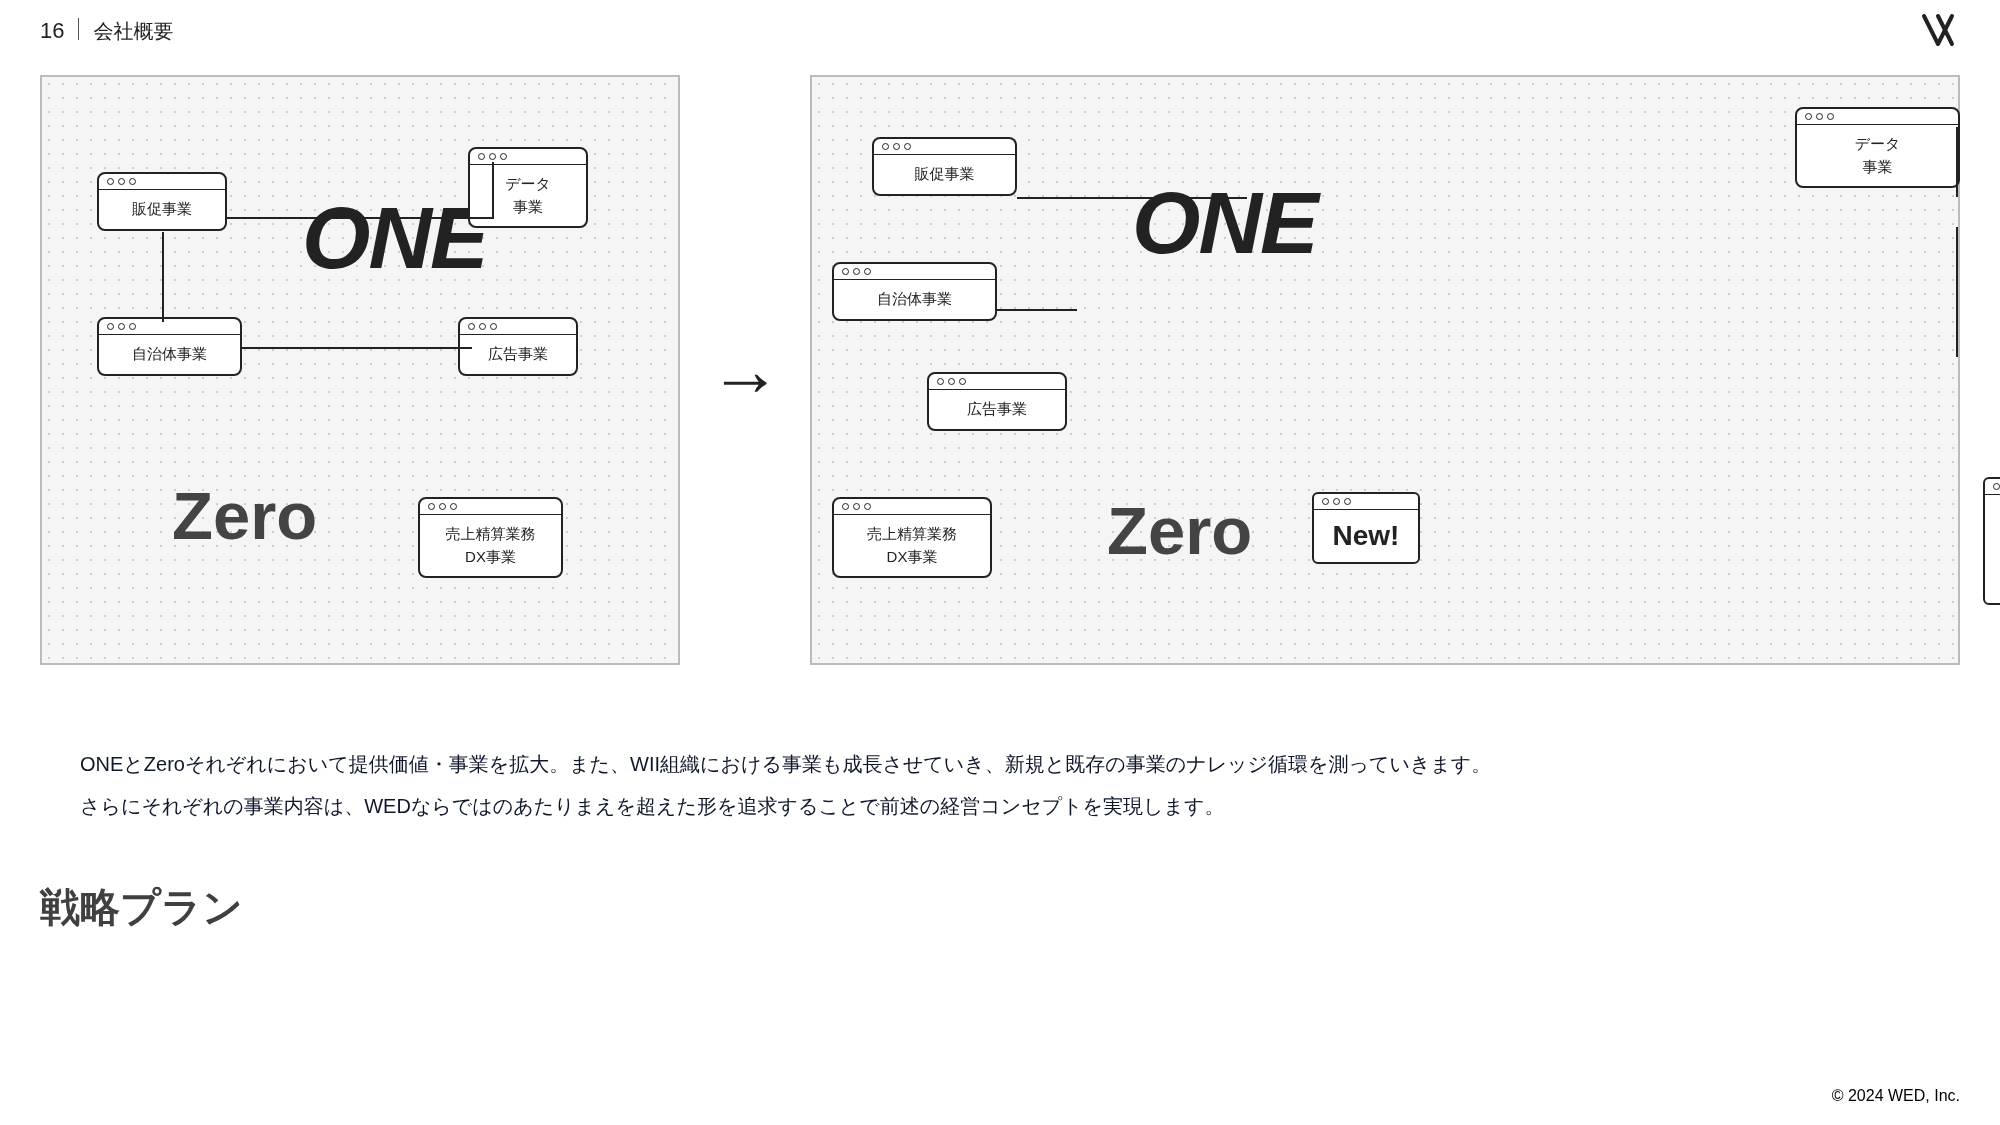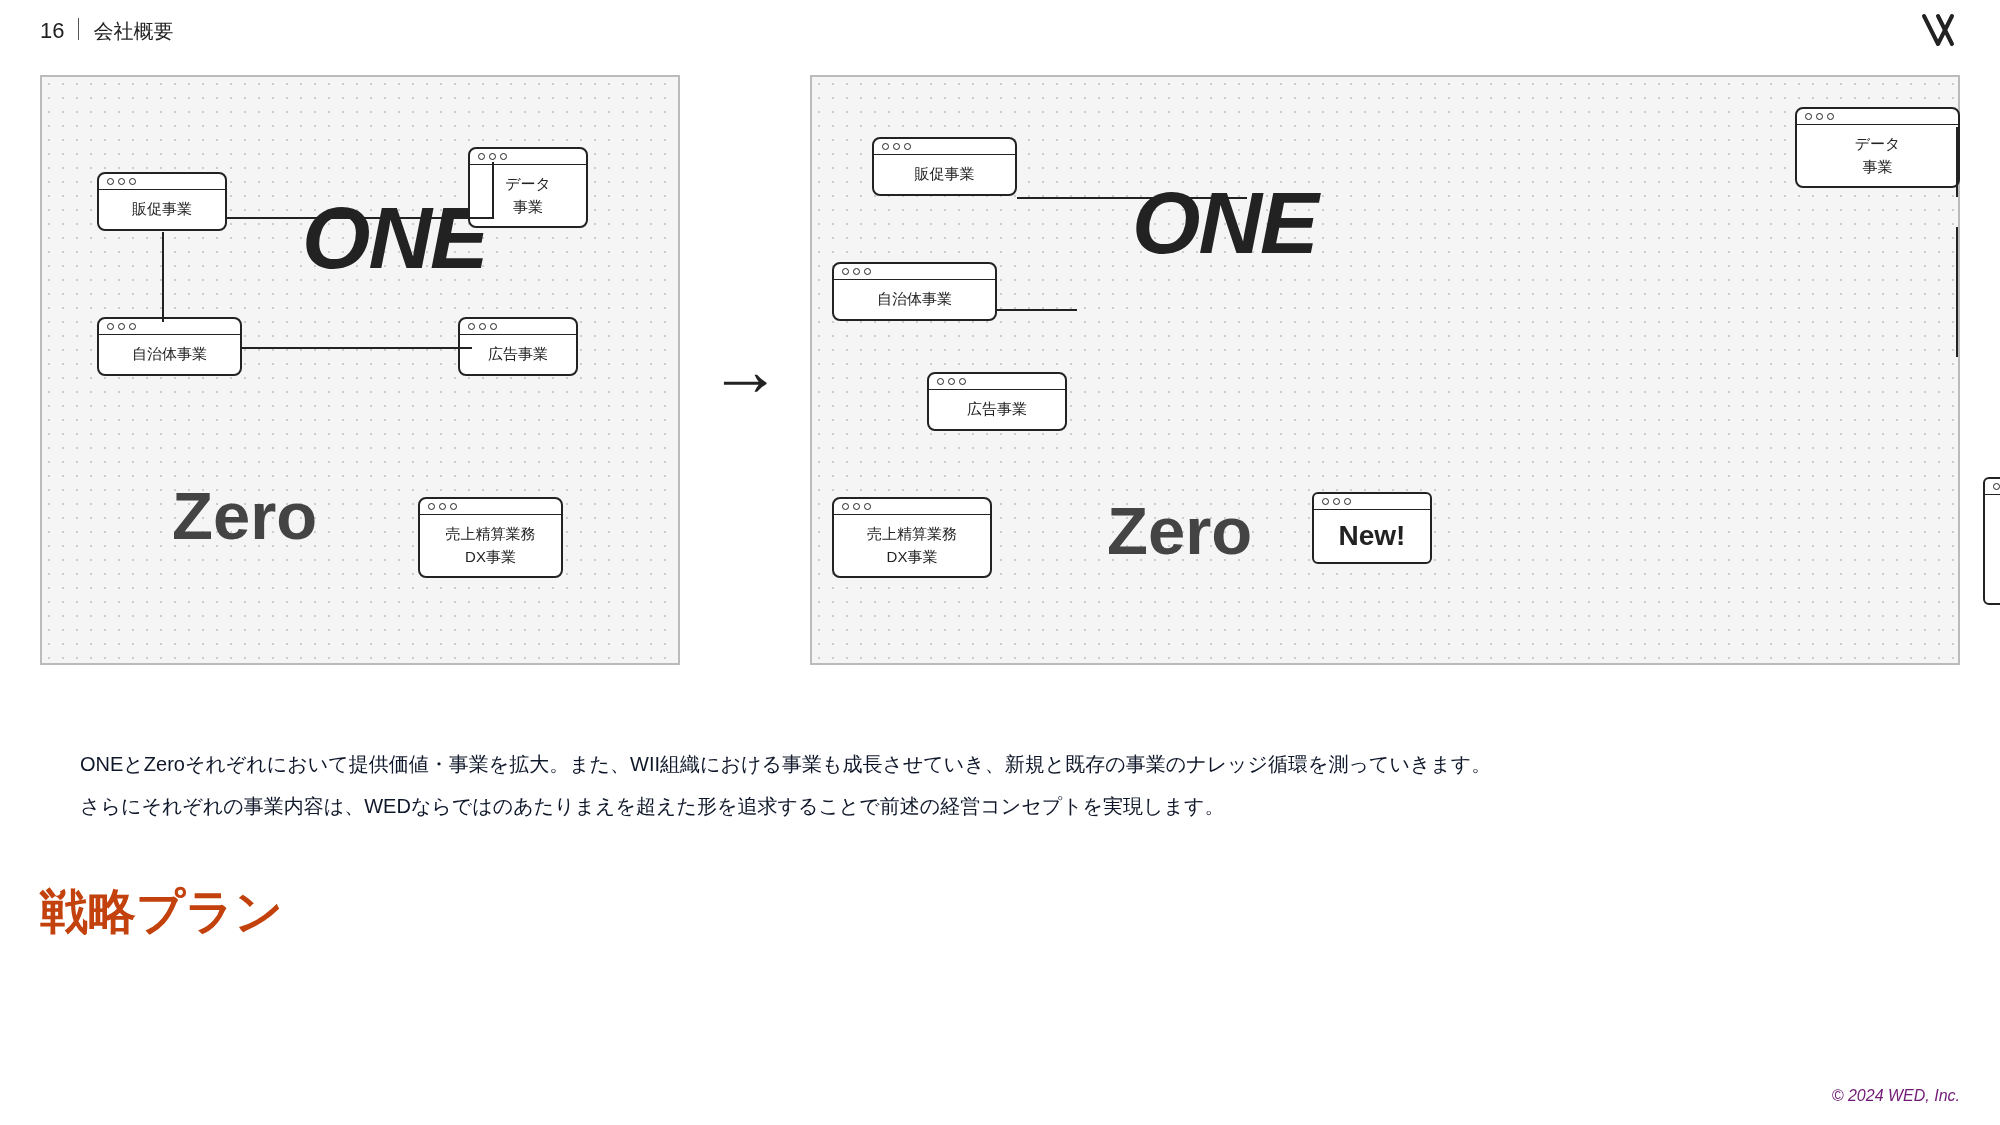--- a/index.html
+++ b/index.html
@@ -216,31 +216,30 @@
     .desc-text {
       font-size: 20px;
       color: #0f172a;
       line-height: 1.9;
       margin-bottom: 4px;
     }
     .section-heading {
       position: absolute;
       top: 880px;
       left: 40px;
-      font-size: 48px;
+      font-size: 40px;
       font-weight: 900;
-      color: #c2410c;
+      color: #404040;
     }
     .copyright {
       position: absolute;
       bottom: 20px;
       right: 40px;
       font-size: 16px;
-      color: #701a75;
-      font-style: italic;
+      color: #000000;
     }
   </style>
 </head>
 <body>
 
 <div class="header">
   <span class="page-num">16</span>
   <div class="divider-v"></div>
   <span class="page-title">会社概要</span>
 </div>
@@ -354,21 +353,21 @@
         <div class="win-card-header">
           <div class="win-dot"></div>
           <div class="win-dot"></div>
           <div class="win-dot"></div>
         </div>
         <div class="win-body">広告事業</div>
       </div>
 
       <div class="zero-label" style="left:295px; top:415px;">Zero</div>
 
-      <div class="new-badge" style="left:500px; top:415px; width:120px;">
+      <div class="new-badge" style="left:500px; top:415px; width:108px;">
         <div class="new-badge-header">
           <div class="win-dot"></div>
           <div class="win-dot"></div>
           <div class="win-dot"></div>
         </div>
         <div class="new-badge-body">New!</div>
       </div>
 
       <div class="win-card" style="left:20px; top:420px; width:160px;">
         <div class="win-card-header">

